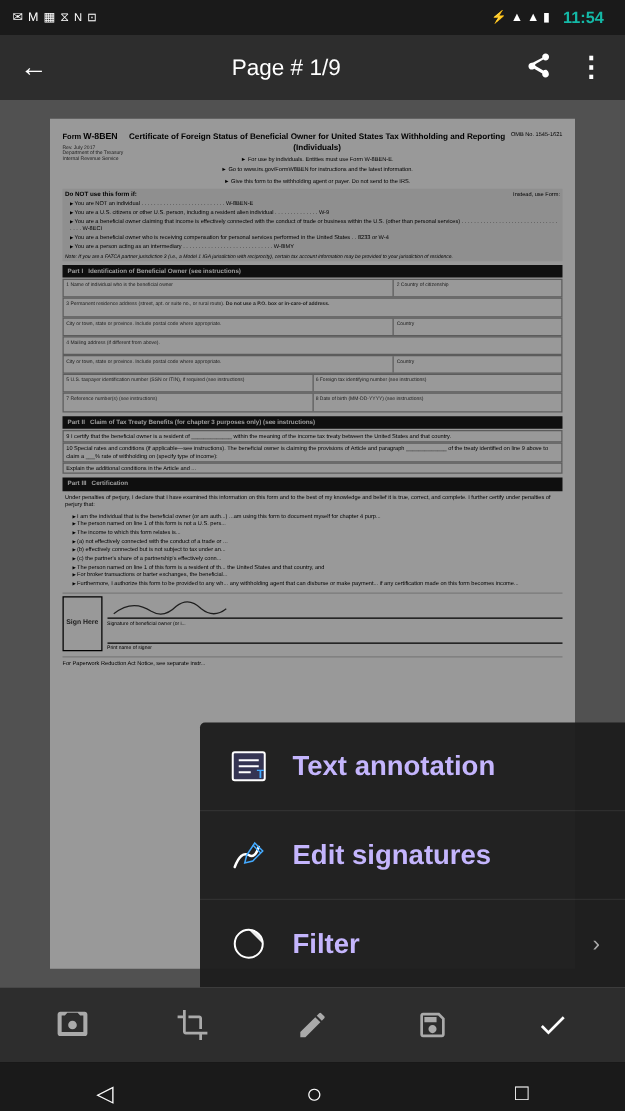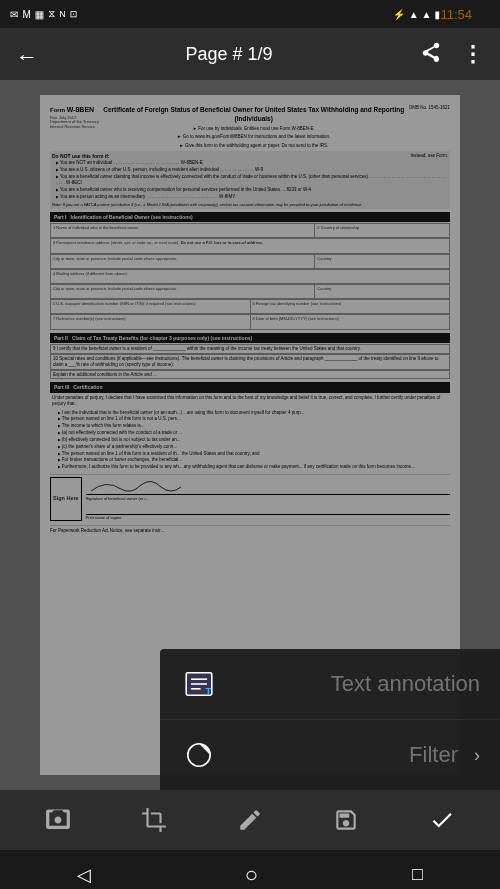--- a/index.html
+++ b/index.html
@@ -23,25 +23,25 @@
       padding: 0 10px;
       position: relative;
       z-index: 100;
     }
     .status-left {
       display: flex;
       align-items: center;
       gap: 4px;
     }
     .status-time {
-      color: #a16207;
+      color: #14b8a6;
       font-size: 13px;
-      font-weight: normal;
+      font-weight: bold;
       position: absolute;
-      right: 28px;
+      right: 17px;
       top: 50%;
       transform: translateY(-50%);
     }
     .status-icons-right {
       display: flex;
       align-items: center;
       gap: 3px;
       margin-left: auto;
       margin-right: 50px;
     }
@@ -249,25 +249,24 @@
       display: flex;
       align-items: center;
       justify-content: center;
       flex-shrink: 0;
     }
     .menu-icon svg {
       width: 32px;
       height: 32px;
     }
     .menu-label {
-      color: #737373;
+      color: #c4b5fd;
       font-size: 22px;
-      font-weight: 400;
+      font-weight: 700;
       flex: 1;
-      text-align: right;
     }
     .menu-arrow {
       color: #aaa;
       font-size: 18px;
     }
 
     
     .bottom-toolbar {
       width: 500px;
       height: 60px;
@@ -503,20 +502,30 @@
           <line x1="10" y1="14" x2="30" y2="14" stroke="white" stroke-width="2"></line>
           <line x1="10" y1="20" x2="30" y2="20" stroke="white" stroke-width="2"></line>
           <line x1="10" y1="26" x2="22" y2="26" stroke="white" stroke-width="2"></line>
           <text x="28" y="32" font-size="12" fill="#4af" font-weight="bold">T</text>
         </svg>
       </div>
       <span class="menu-label">Text annotation</span>
     </div>
 
 
+    <div class="menu-item">
+      <div class="menu-icon">
+        <svg viewBox="0 0 40 40" fill="none">
+          <path d="M 6 32 Q 12 16 20 20 Q 26 24 30 12" stroke="white" stroke-width="2.5" fill="none" stroke-linecap="round"></path>
+          <path d="M 26 8 L 34 16 L 24 26 L 16 28 L 18 20 Z" stroke="#4af" stroke-width="1.5" fill="none"></path>
+          <line x1="24" y1="10" x2="32" y2="18" stroke="#4af" stroke-width="1.5"></line>
+        </svg>
+      </div>
+      <span class="menu-label">Edit signatures</span>
+    </div>
 
 
     <div class="menu-item">
       <div class="menu-icon">
         <svg viewBox="0 0 40 40" fill="none">
           <circle cx="20" cy="20" r="14" stroke="white" stroke-width="2" fill="none"></circle>
           <path d="M 20 6 A 14 14 0 0 1 34 20 Z" fill="white" opacity="0.9"></path>
         </svg>
       </div>
       <span class="menu-label">Filter</span>

